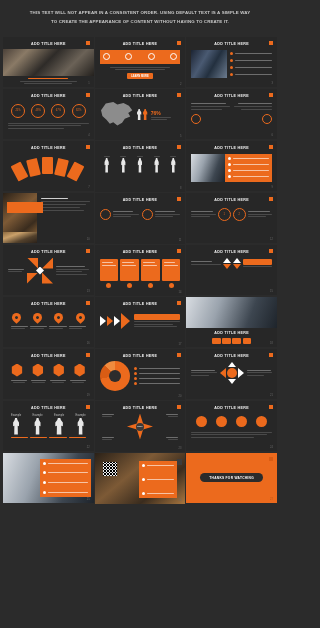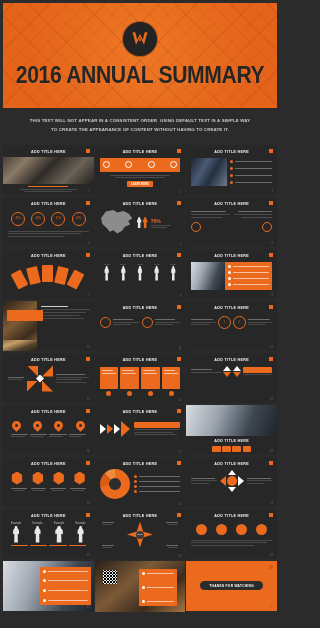--- a/index.html
+++ b/index.html
@@ -223,30 +223,20 @@
       repeating-linear-gradient(0deg,#111 0 1.5px,#fff 1.5px 3px),
       repeating-linear-gradient(90deg,#111 0 1.5px,#fff 1.5px 3px);
     background-blend-mode:difference;
   }
 </style>
 </head>
 <body>
 
 <div class="page">
 
-  <div class="hero">
-    <div class="logo">
-      <svg viewBox="0 0 24 24" aria-hidden="true">
-        <path d="M3 4 L7.2 19 L12 9.5 L16.8 19 L21 4 L17.6 4 L15.4 13 L12 6 L8.6 13 L6.4 4 Z" fill="#ec6a1d"></path>
-        <path d="M12 10.5 L13.6 14 L10.4 14 Z" fill="#ec6a1d"></path>
-      </svg>
-    </div>
-    <div class="hero-title">2016 ANNUAL SUMMARY</div>
-    <div class="hero-rule"></div>
-  </div>
 
   <div class="subtitle-bar">
     <p>THIS TEXT WILL NOT APPEAR IN A CONSISTENT ORDER. USING DEFAULT TEXT IS A SIMPLE WAY TO CREATE THE APPEARANCE OF CONTENT WITHOUT HAVING TO CREATE IT.</p>
   </div>
 
   <div class="grid">
 
     <div class="slide">
       <div class="s-title">ADD TITLE HERE</div>
       <div class="corner-box"></div>

